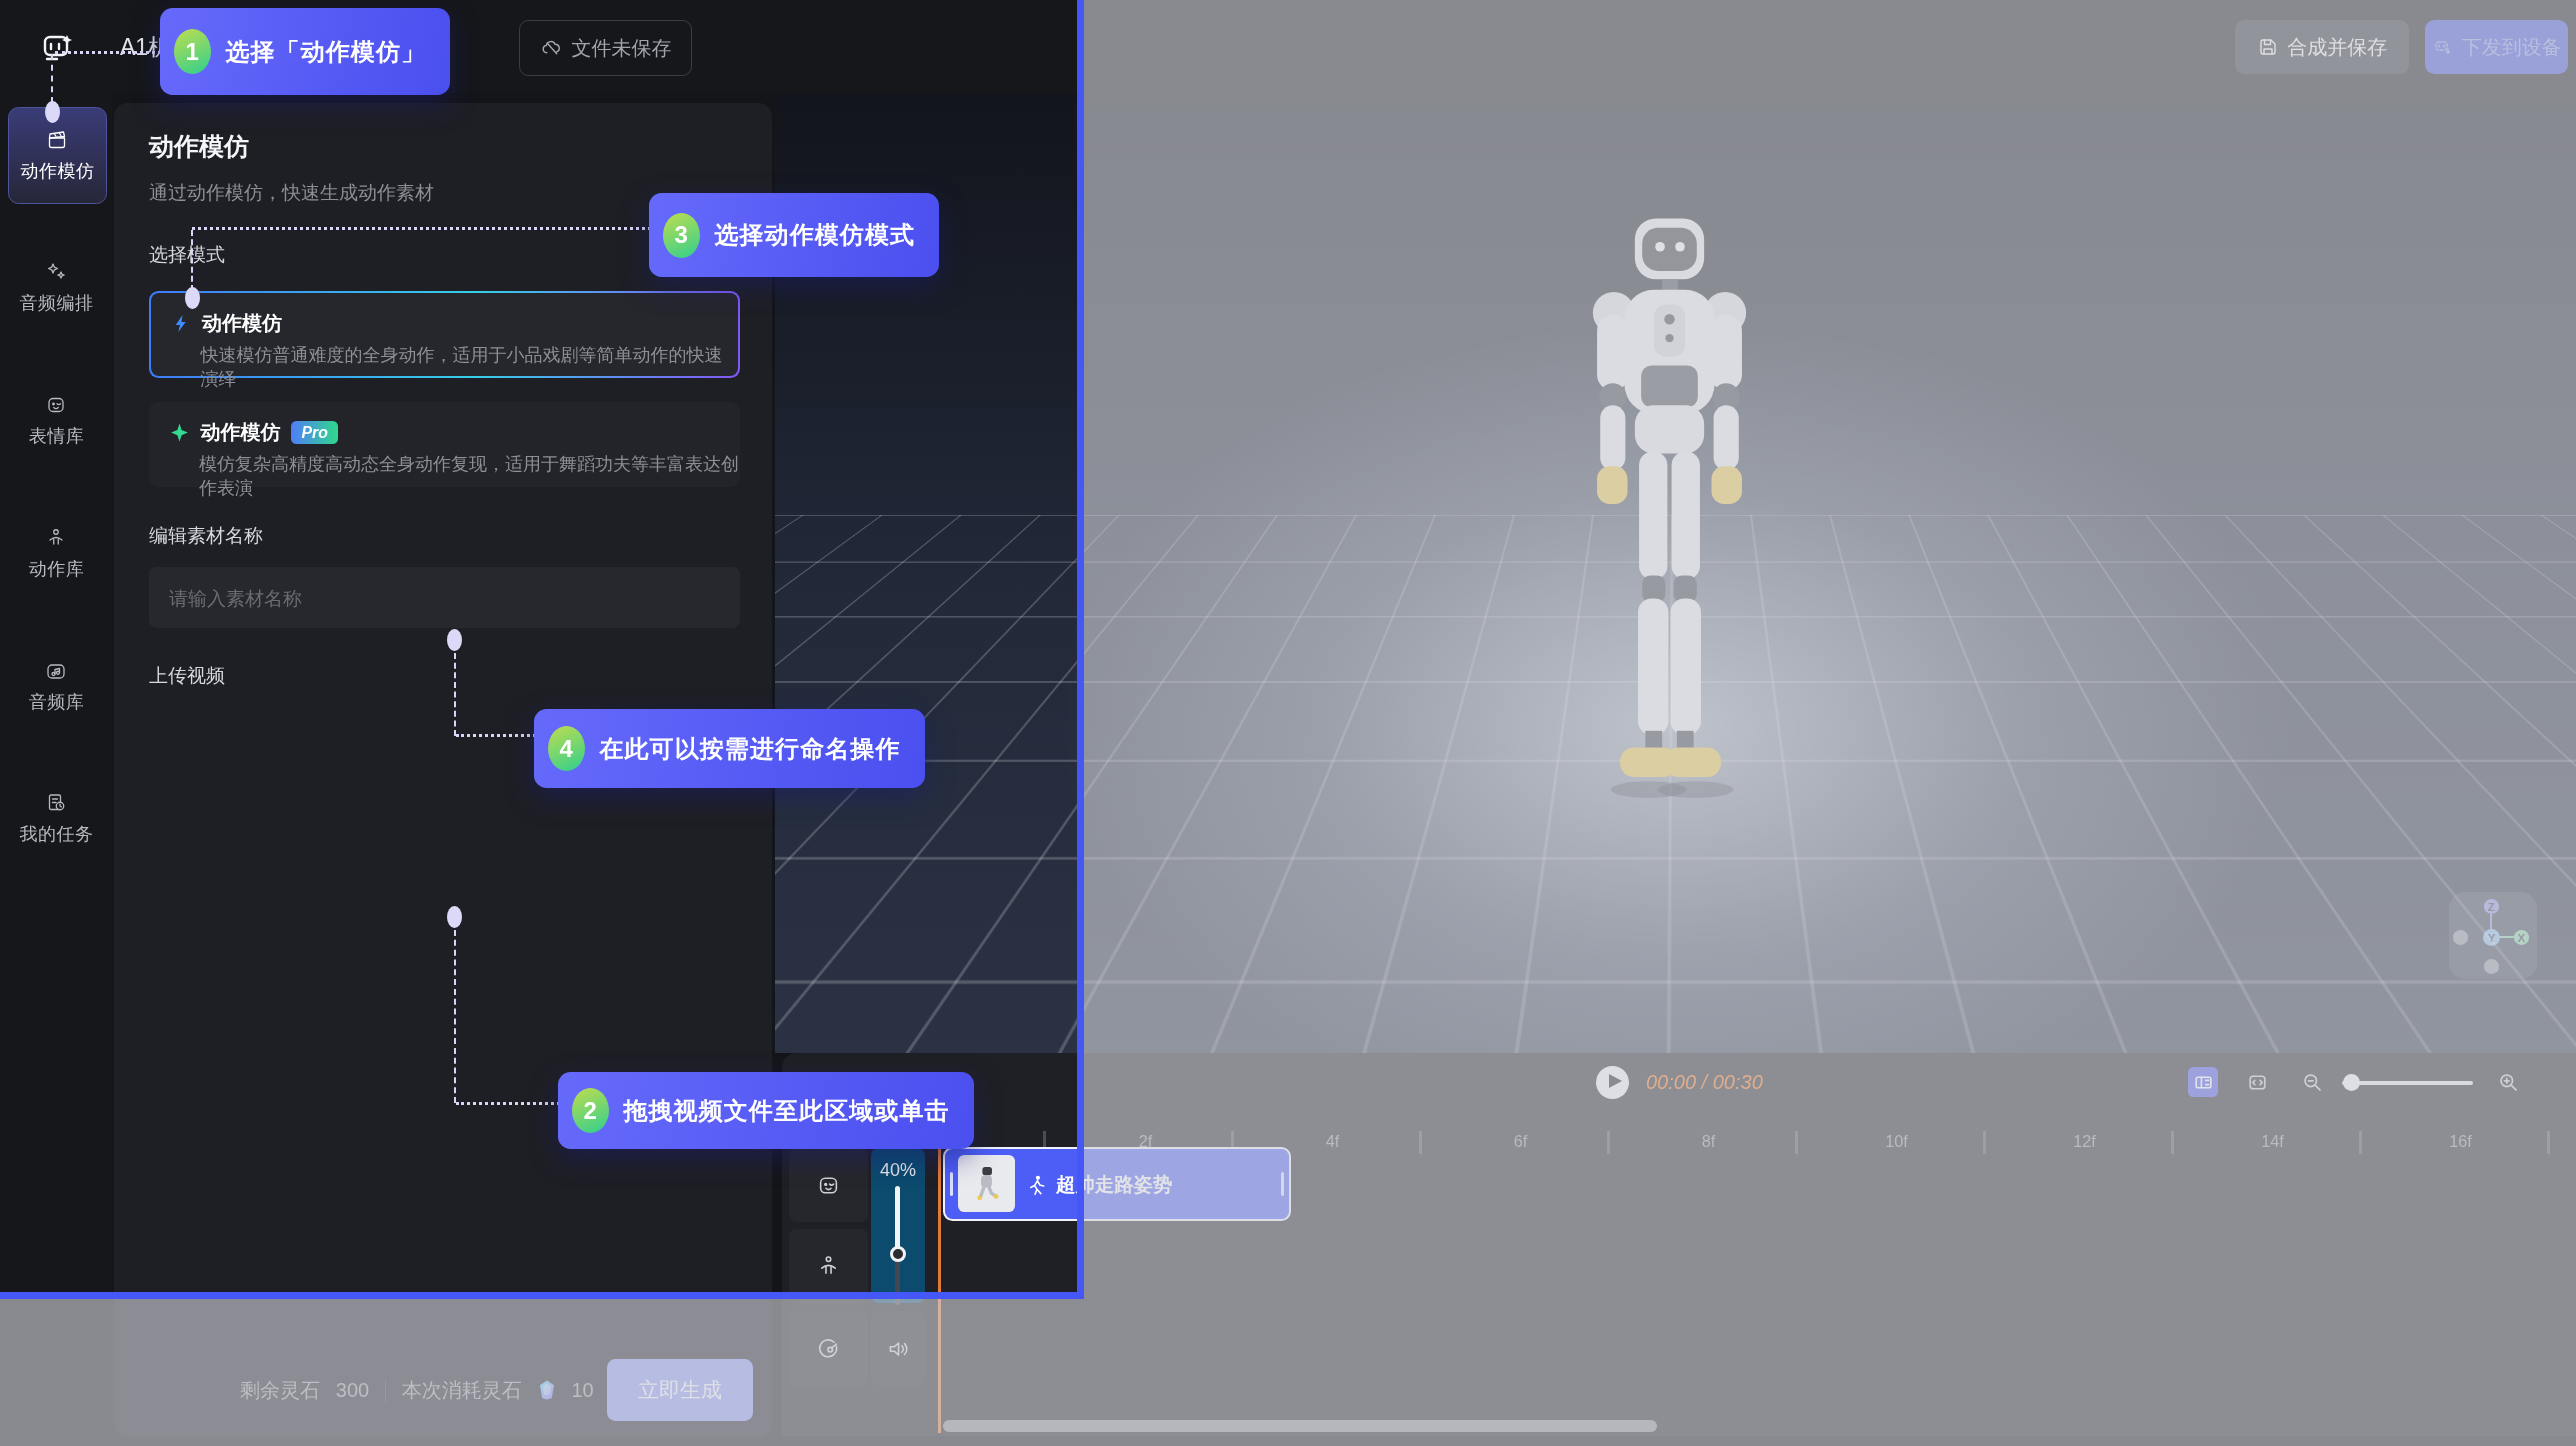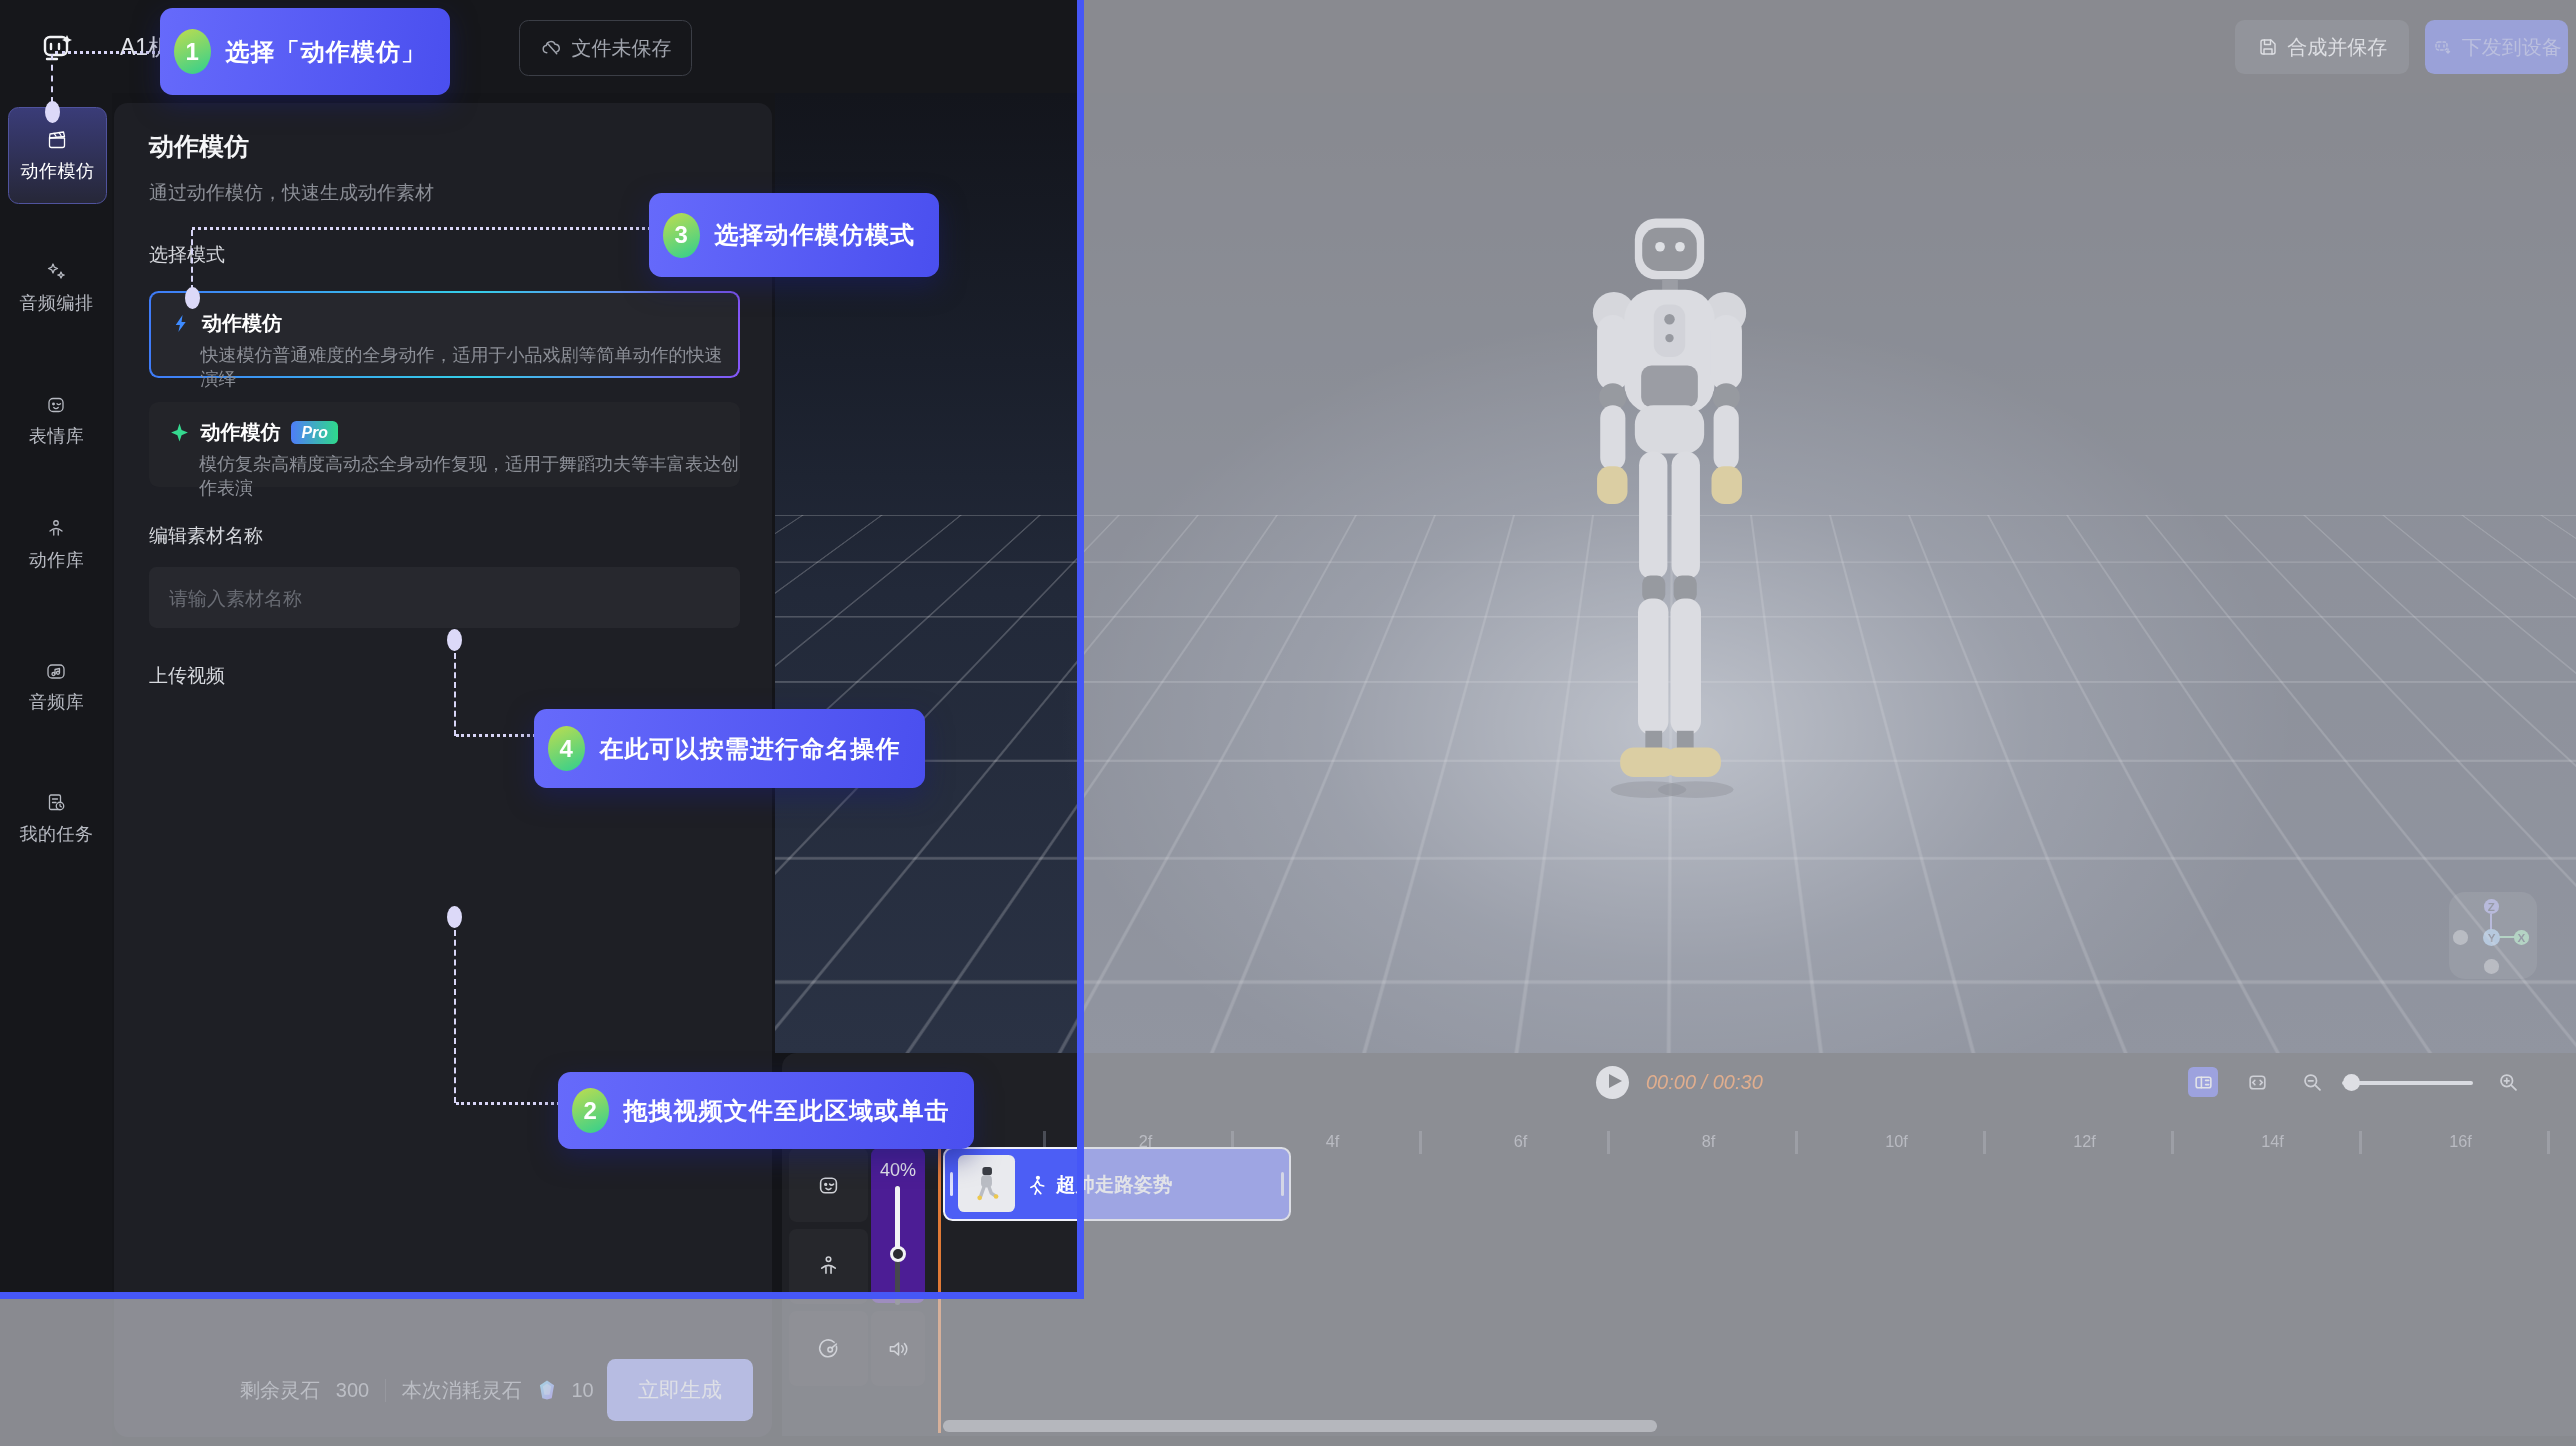--- a/index.html
+++ b/index.html
@@ -82,21 +82,21 @@
   .zslider{left:2342px;top:1081px;width:131px;height:4.2px;background:#e8e9ee;border-radius:2.1px;}
   .zknob{left:2343px;top:1074px;width:17px;height:17px;border-radius:50%;background:#f4f5f7;}
   .zoomin{left:2495px;top:1069px;width:26px;height:26px;}
   
   .ruler{left:940px;top:1118px;width:1636px;height:48px;}
   .ruler-ticks{position:absolute;left:0;top:12.6px;width:1636px;height:23px;
       background:repeating-linear-gradient(90deg,transparent 0 103px,#4a4d56 103px 106px,transparent 106px 188px);}
   .rlabel{position:absolute;top:13.7px;width:53px;text-align:center;font-size:16.3px;color:#94969e;}
   .gbtn{background:#26272c;border-radius:7.4px;display:flex;align-items:center;justify-content:center;}
   .gbtn svg{stroke:#cfd1d6;fill:none;stroke-width:2.8;stroke-linecap:round;stroke-linejoin:round;}
-  .slider-col{left:871px;top:1148px;width:54px;height:155px;background:#4c1d95;border-radius:7.4px;}
+  .slider-col{left:871px;top:1148px;width:54px;height:155px;background:#0c4a6e;border-radius:7.4px;}
   .scol-label{position:absolute;left:0;top:11.6px;width:54px;text-align:center;font-size:18px;color:#e8e9ec;}
   .vtrack{position:absolute;left:24px;top:38px;width:5.3px;height:119px;background:#46474e;border-radius:3.2px;}
   .vfill{position:absolute;left:24px;top:38px;width:5.3px;height:63px;background:#f2f3f5;border-radius:3.2px;}
   .vknob{position:absolute;left:19px;top:98px;width:15.8px;height:15.8px;border-radius:50%;
          border:3.2px solid #f2f3f5;background:#2b2c31;box-sizing:border-box;}
   .clip{left:943px;top:1147px;width:348px;height:74px;background:#4c5ef5;border:2.1px solid #f0f1fa;
         border-radius:9.5px;box-sizing:border-box;display:flex;align-items:center;}
   .handle{position:absolute;width:3.7px;height:24px;background:rgba(255,255,255,0.8);border-radius:2.1px;top:22.6px;}
   .thumb{position:absolute;left:12.6px;top:6.3px;width:57px;height:57px;background:#e9eaee;border-radius:6.3px;
          display:flex;align-items:center;justify-content:center;}
@@ -182,21 +182,21 @@
     </div>
     <div class="nav" style="top:280px">
       <svg width="24" height="24" viewBox="0 0 48 48">
         <rect x="10" y="11" width="28" height="26" rx="8"></rect>
           <circle cx="19" cy="22" r="1.6" fill="currentColor"></circle>
           <path d="M26 21.5c2 2 5 2 7 0"></path>
           <path d="M19.5 29c2.6 2.6 6.4 2.6 9 0"></path>
       </svg>
       <span class="lbl">表情库</span>
     </div>
-    <div class="nav" style="top:404px">
+    <div class="nav" style="top:413px">
       <svg width="24" height="24" viewBox="0 0 48 48">
         <circle cx="24" cy="12" r="4.5"></circle>
           <path d="M12 28q12-10 24 0"></path>
           <path d="M19.5 26.5V36 M28.5 26.5V36"></path>
       </svg>
       <span class="lbl">动作库</span>
     </div>
     <div class="nav" style="top:546px">
       <svg width="24" height="24" viewBox="0 0 48 48">
         <rect x="8" y="12" width="32" height="26" rx="8"></rect>

